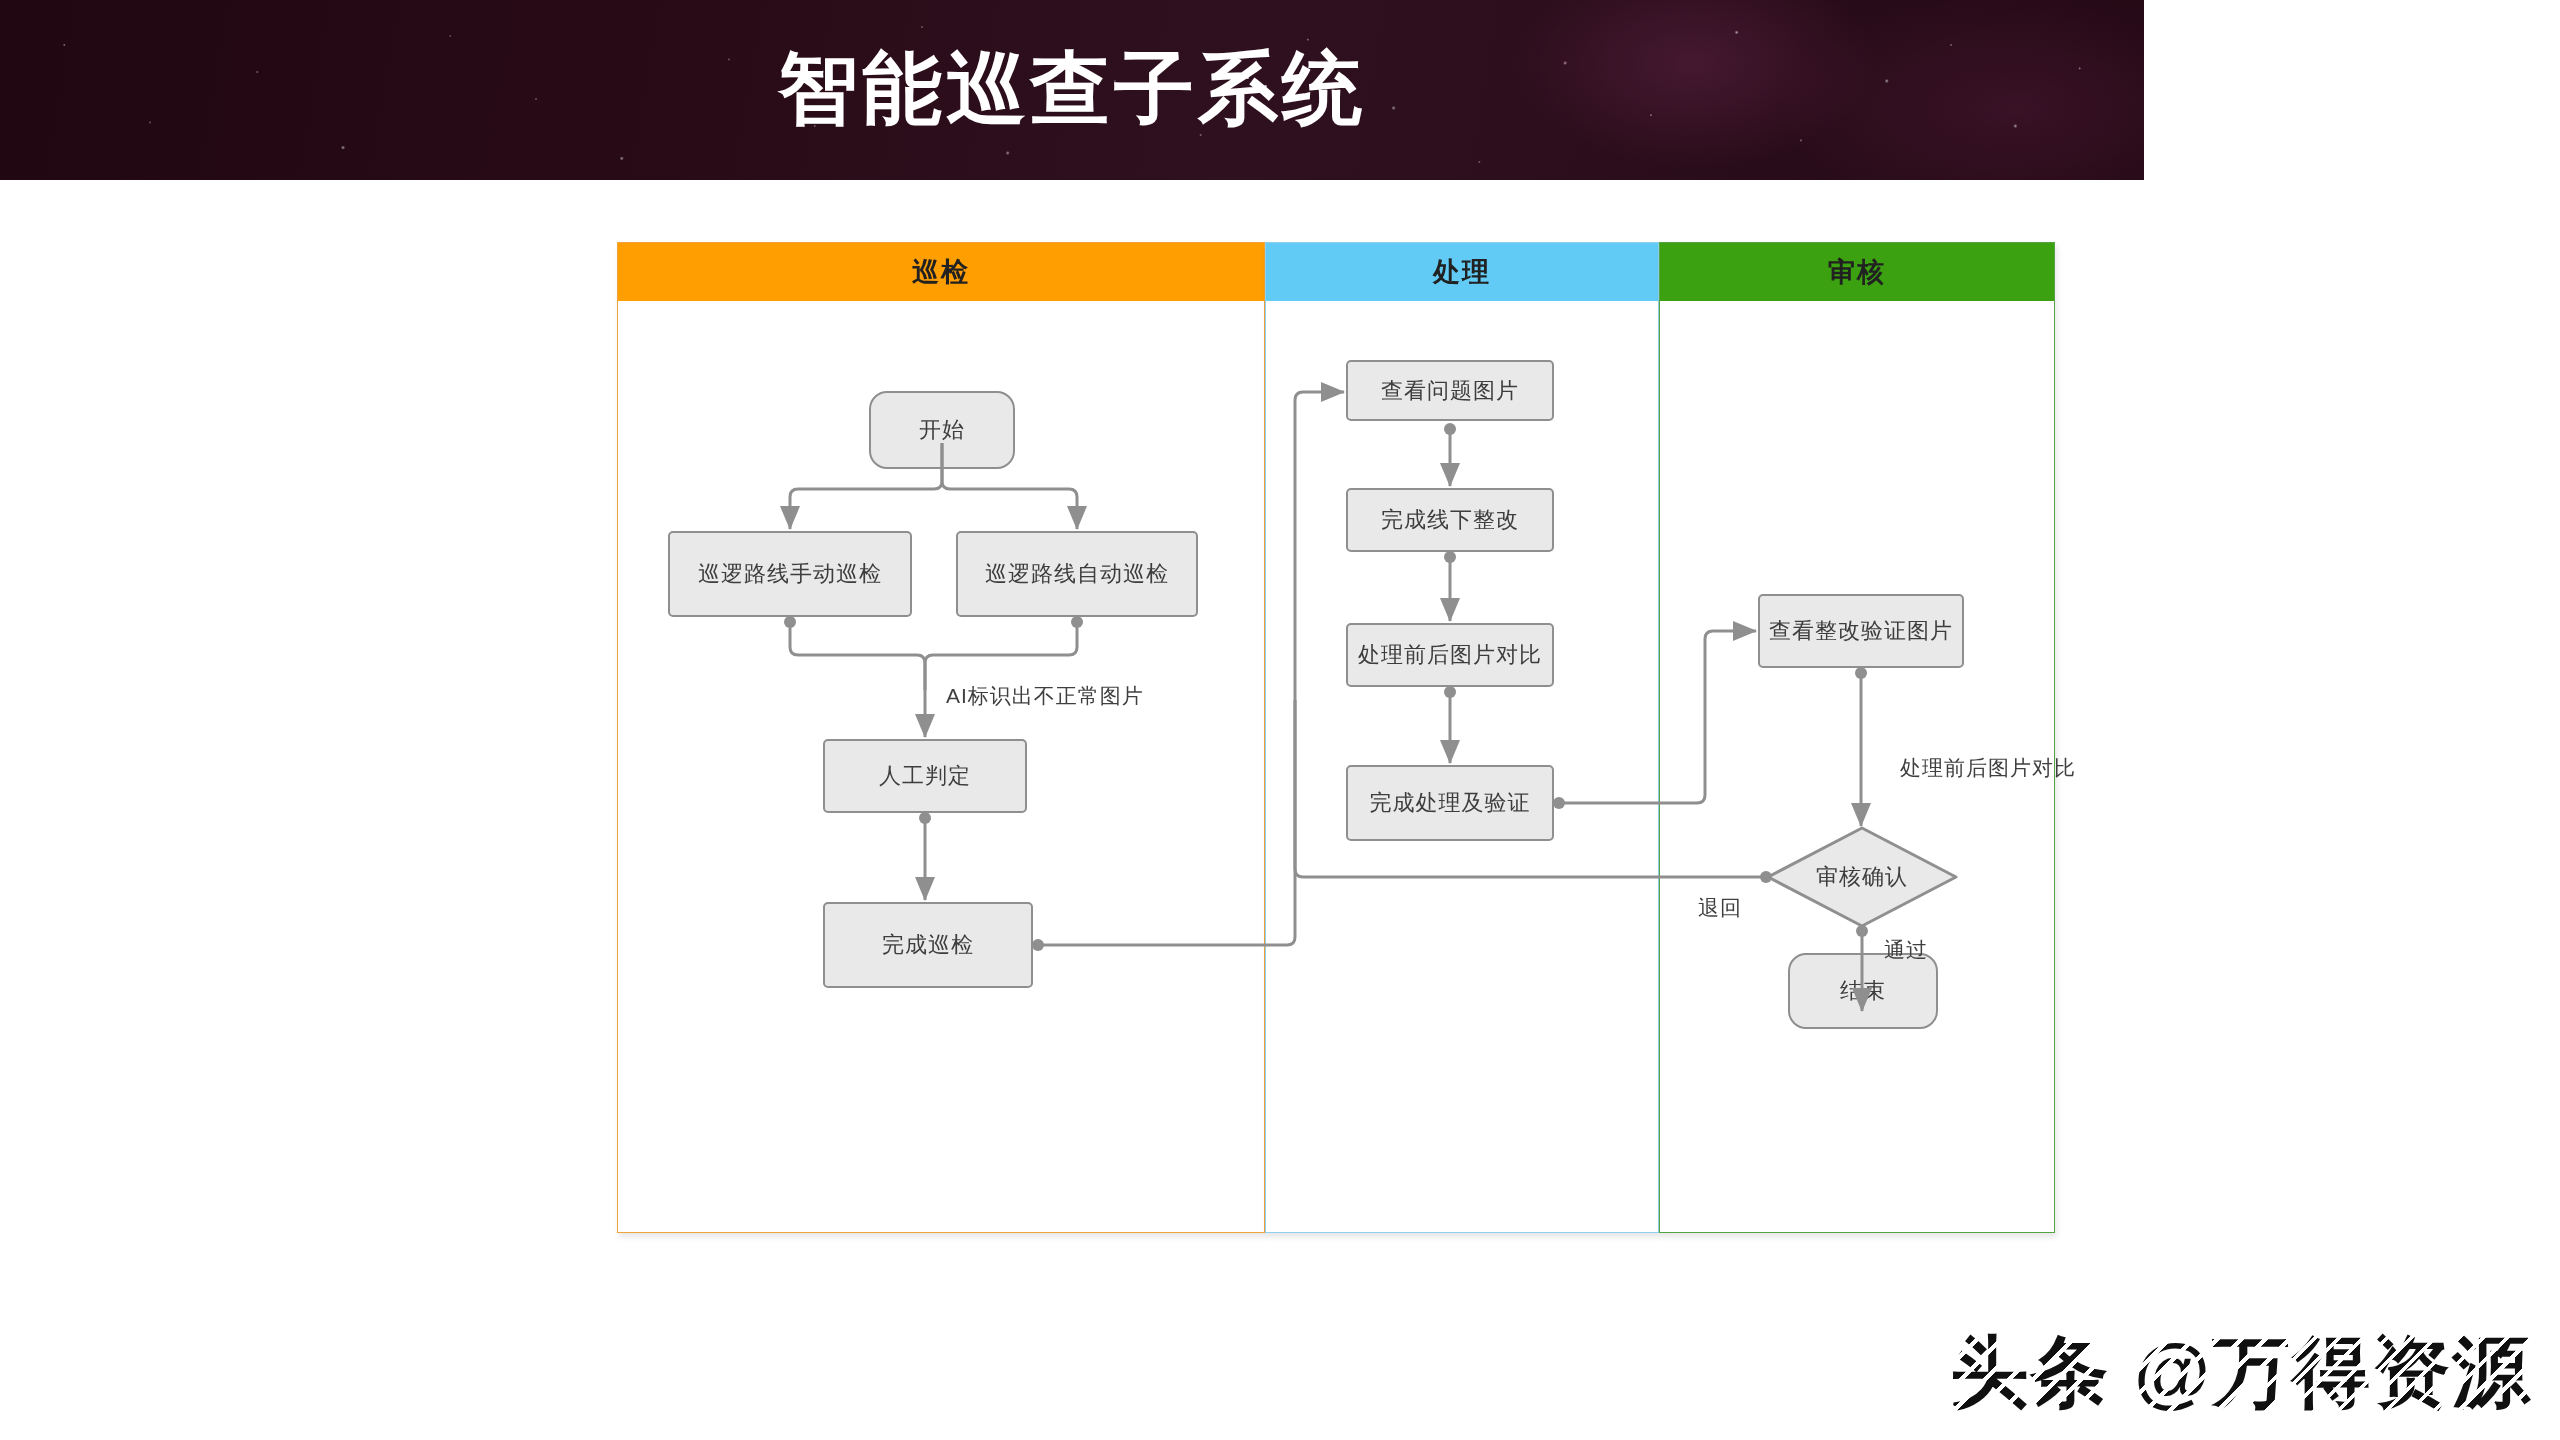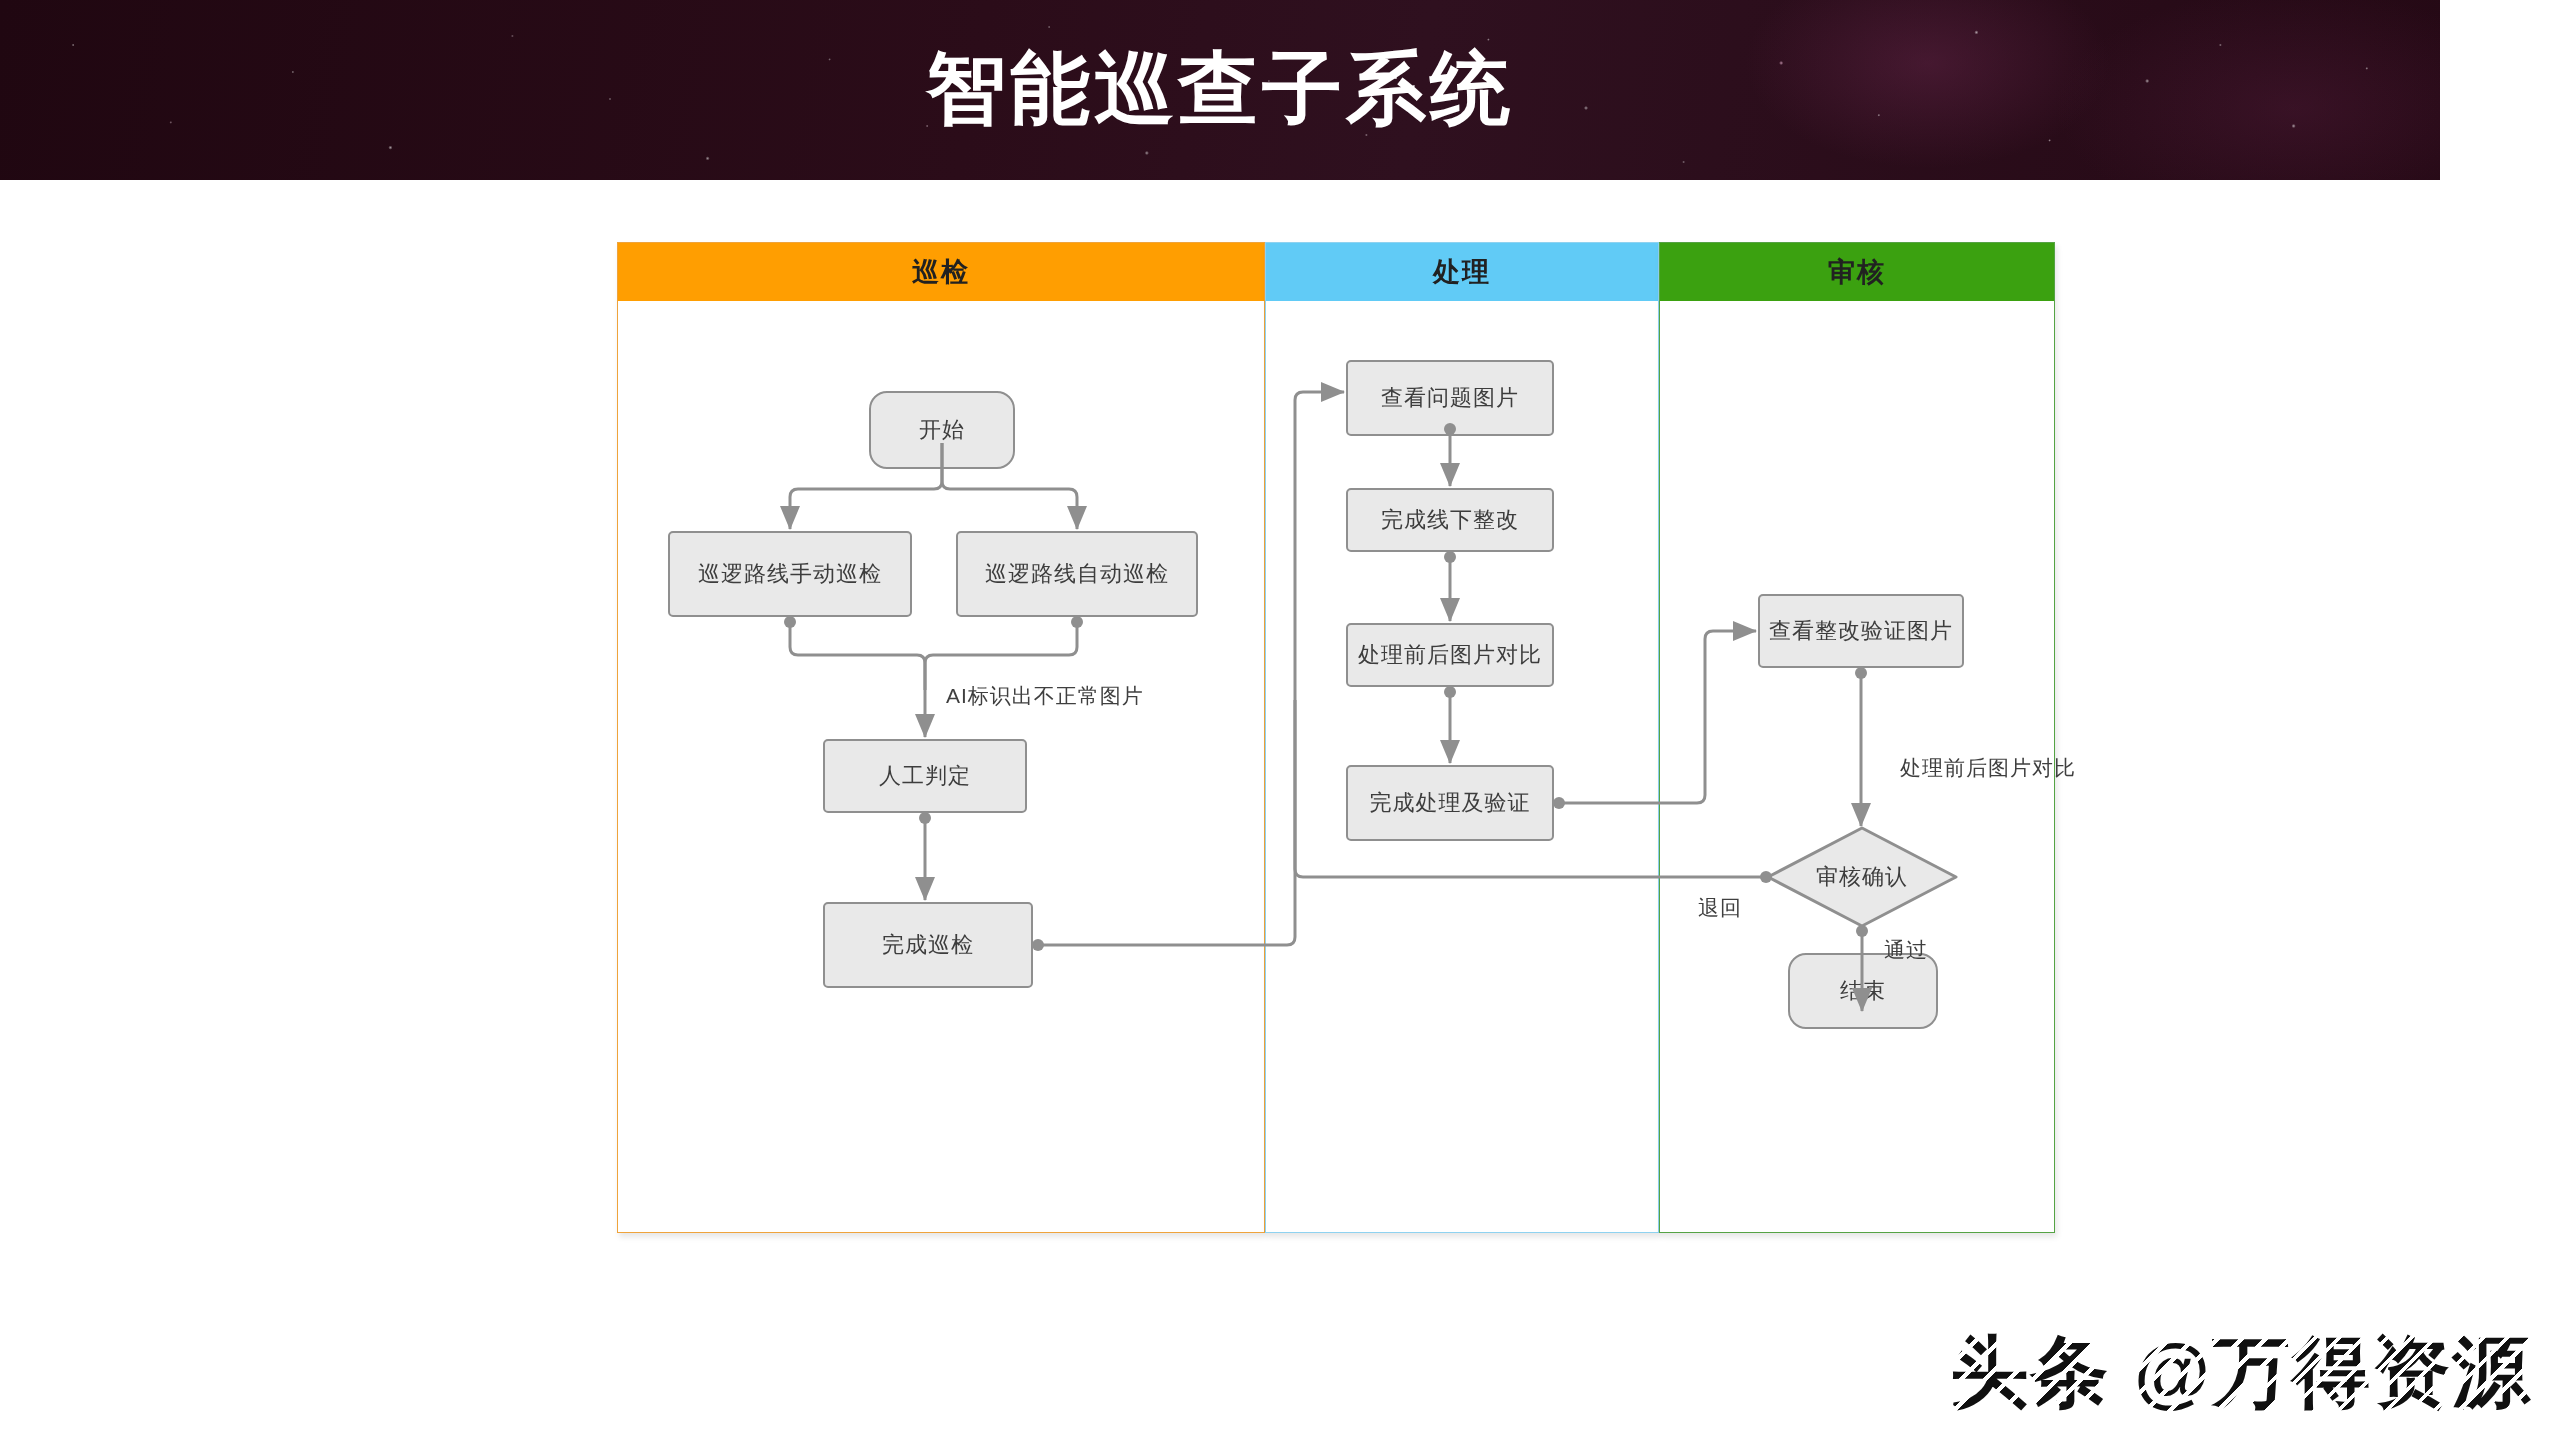--- a/index.html
+++ b/index.html
@@ -4,21 +4,21 @@
 <style>
   html, body { margin:0; padding:0; }
   body { background:#ffffff; font-family:"Liberation Sans","DejaVu Sans",sans-serif; }
   .canvas {
     position:relative; width:2560px; height:1440px;
     background:#ffffff; overflow:hidden;
   }
 
   
   .header-band {
-    position:absolute; left:0; top:0; width:2440px; height:180px;
+    position:absolute; left:0; top:0; width:2144px; height:180px;
     display:flex; align-items:center; justify-content:center;
     background:
       radial-gradient(2px 2px at 3% 25%,  rgba(255,255,255,.55), transparent 70%),
       radial-gradient(2px 2px at 7% 68%,  rgba(255,230,240,.45), transparent 70%),
       radial-gradient(2px 2px at 12% 40%, rgba(255,255,255,.50), transparent 70%),
       radial-gradient(3px 3px at 16% 82%, rgba(255,255,255,.60), transparent 70%),
       radial-gradient(2px 2px at 21% 20%, rgba(255,240,250,.40), transparent 70%),
       radial-gradient(2px 2px at 25% 55%, rgba(255,255,255,.45), transparent 70%),
       radial-gradient(3px 3px at 29% 88%, rgba(255,255,255,.55), transparent 70%),
       radial-gradient(2px 2px at 34% 33%, rgba(255,255,255,.40), transparent 70%),
@@ -65,21 +65,21 @@
     font-size:22px; color:#3D3D3D; letter-spacing:1px;
   }
   .node.rounded { border-radius:18px; }
   .node.rect    { border-radius:5px; }
 
   #n-start   { left:869px;  top:365px;  width:146px; height:78px;margin-top:26px; }
   #n-manual  { left:668px;  top:531px;  width:244px; height:86px; }
   #n-auto    { left:956px;  top:531px;  width:242px; height:86px; }
   #n-judge   { left:823px;  top:739px;  width:204px; height:74px; }
   #n-finish  { left:823px;  top:902px;  width:210px; height:86px; }
-  #n-viewpb  { left:1346px; top:360px;  width:208px; height:76px; }
+  #n-viewpb  { left:1346px; top:360px;  width:208px; height:61px; }
   #n-offline { left:1346px; top:488px;  width:208px; height:64px; }
   #n-capture { left:1346px; top:623px;  width:208px; height:64px; }
   #n-procver { left:1346px; top:765px;  width:208px; height:76px; }
   #n-viewver { left:1758px; top:594px;  width:206px; height:74px; }
   #n-end     { left:1788px; top:953px; width:150px; height:76px; }
 
   .diamond-label {
     position:absolute; left:1792px; top:862px; width:140px; height:30px; line-height:30px;
     text-align:center; font-size:22px; color:#3D3D3D; letter-spacing:1px; z-index:4;
   }

